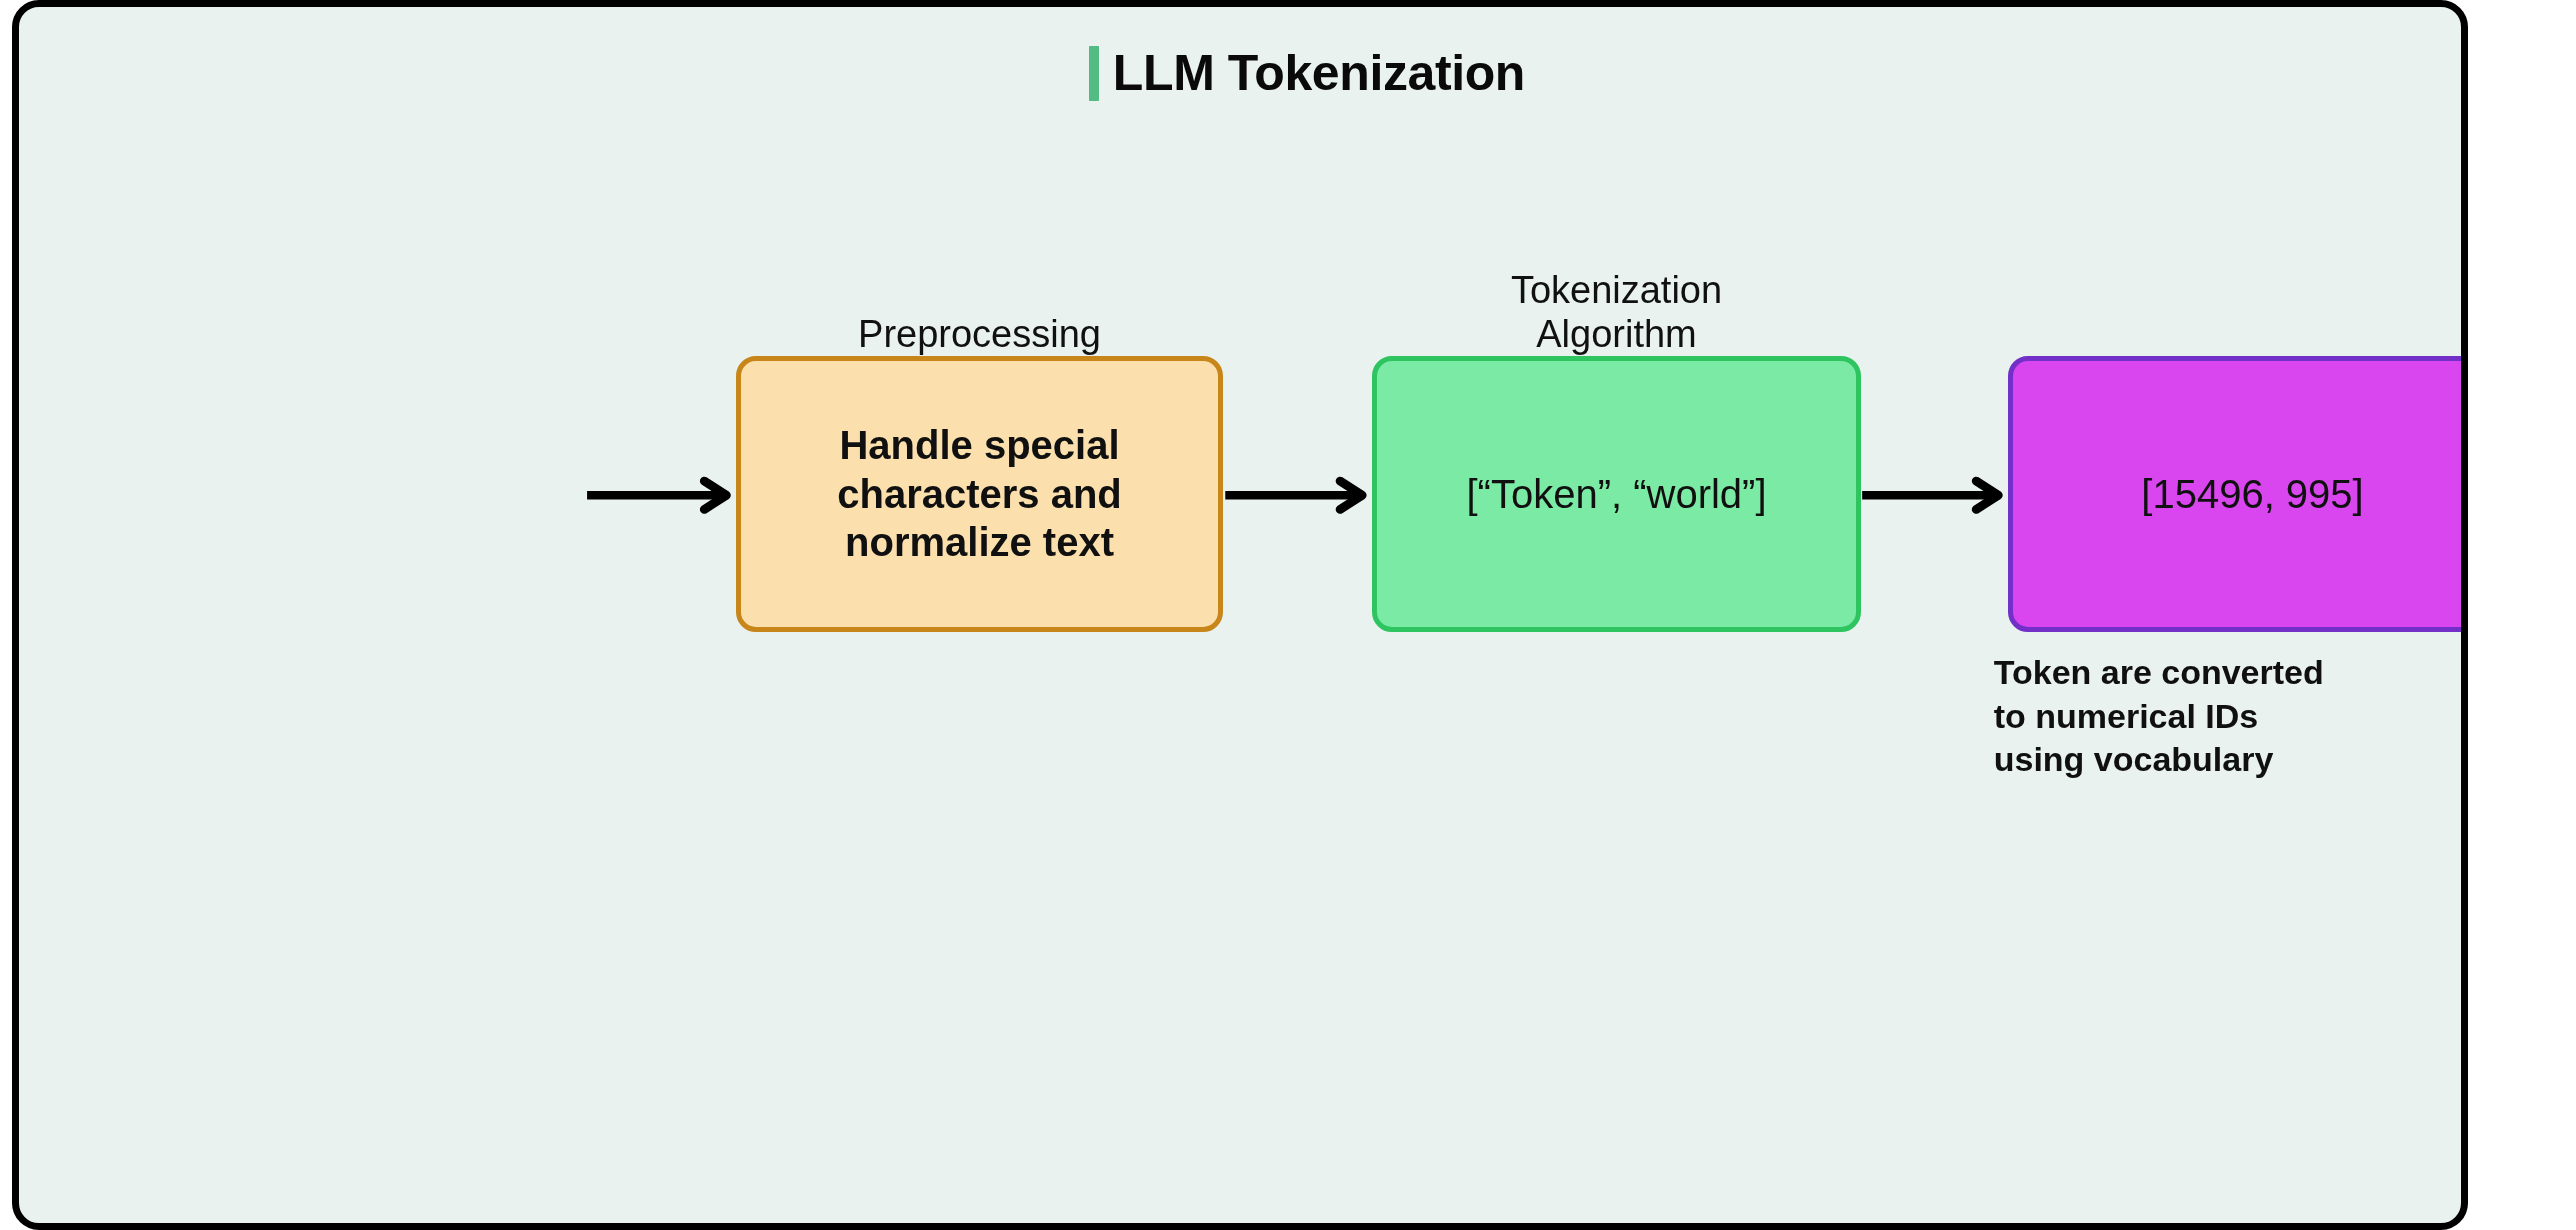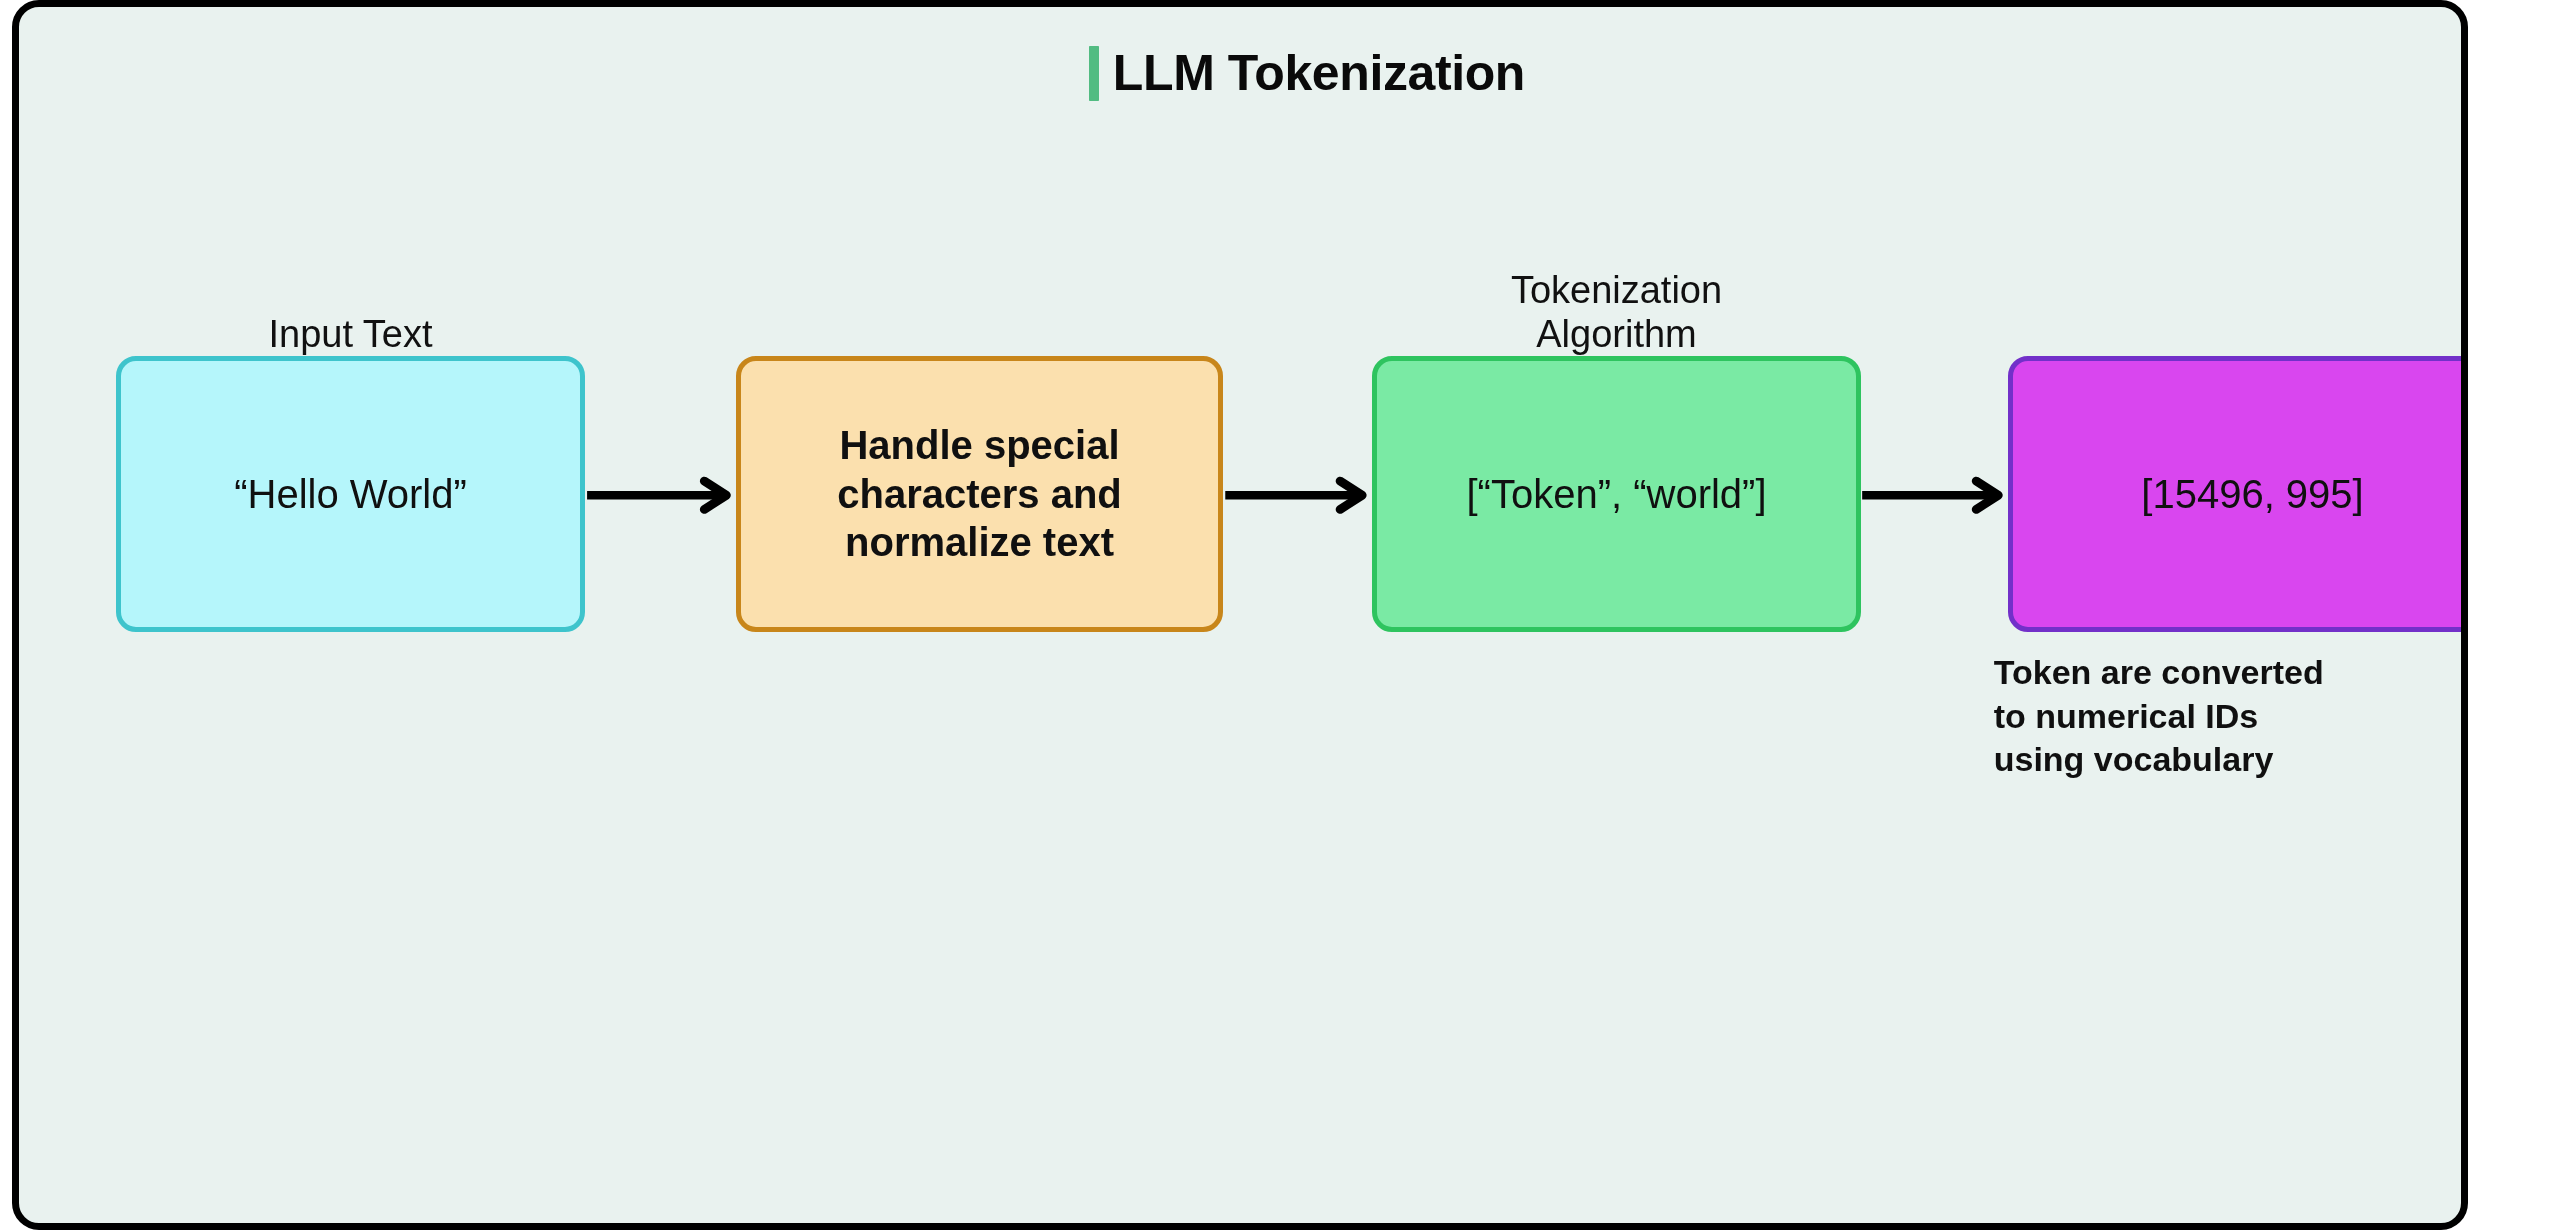--- a/index.html
+++ b/index.html
@@ -144,35 +144,30 @@
 
 <div class="frame">
 
   <div class="title-row">
     <span class="title-accent"></span>
     <span class="title-text">LLM Tokenization</span>
   </div>
 
   <div class="flow">
 
-    <div class="stage" id="stage-1">
-      <div class="stage-label one-line">Input Text</div>
-      <div class="box cyan">
-        <span class="box-text">“Hello World”</span>
-      </div>
-    </div>
 
     <div class="arrow" id="arrow-1">
       <svg width="149" height="28.5" viewBox="0 0 188 36" fill="none" xmlns="http://www.w3.org/2000/svg">
         <line x1="0" y1="18" x2="168" y2="18" stroke="#000000" stroke-width="11"></line>
         <polyline points="148,0 176,18 148,36" fill="none" stroke="#000000" stroke-width="11" stroke-linecap="round" stroke-linejoin="round"></polyline>
       </svg>
     </div>
 
     <div class="stage" id="stage-2">
+      <div class="stage-label one-line">Preprocessing</div>
       <div class="box orange">
         <span class="box-text bold">Handle special
 characters and
 normalize text</span>
       </div>
     </div>
 
     <div class="arrow" id="arrow-2">
       <svg width="147" height="28.5" viewBox="0 0 185 36" fill="none" xmlns="http://www.w3.org/2000/svg">
         <line x1="0" y1="18" x2="165" y2="18" stroke="#000000" stroke-width="11"></line>

